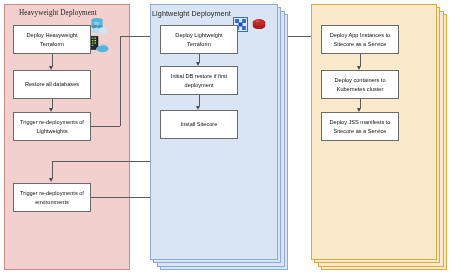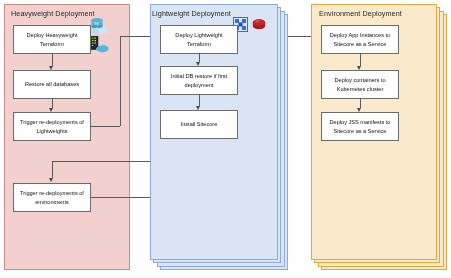--- a/index.html
+++ b/index.html
@@ -92,21 +92,21 @@
   }
   .icon svg { display: block; }
 </style>
 </head>
 <body>
 
 <div id="canvas">
 
   <div class="panel panel-heavy" style="left:4px; top:4px; width:126px; height:266px;"></div>
 
-  <div class="panel-title" style="left:11px; top:9px;">Heavyweight Deployment</div>
+  <div class="panel-title" style="left:19px; top:9px;font-family:Liberation Serif, serif;">Heavyweight Deployment</div>
 
   <div class="icon" style="left:88px; top:16px;">
     <svg width="22" height="20" viewBox="0 0 22 20">
       <ellipse cx="9" cy="4.2" rx="5.6" ry="2.3" fill="#59b4d9"></ellipse>
       <rect x="3.4" y="4.2" width="11.2" height="6.4" fill="#59b4d9"></rect>
       <ellipse cx="9" cy="10.6" rx="5.6" ry="2.3" fill="#3e9bc0"></ellipse>
       <path d="M9 11.5 a5.6 5.6 0 0 1 5.6 5.6 h-11.2 a5.6 5.6 0 0 1 5.6 -5.6z" fill="#b7dcef"></path>
       <ellipse cx="15.2" cy="14.4" rx="4.4" ry="3.2" fill="#cfe7f5"></ellipse>
       <text x="9" y="9" font-size="2.8" fill="#ffffff" text-anchor="middle" font-family="'Liberation Sans',sans-serif">SQL</text>
     </svg>
@@ -207,21 +207,20 @@
   <div class="arrow-down" style="left:196.4px; top:62px;"></div>
 
   <div class="ln ln-v" style="left:199px; top:95px; height:11px;"></div>
   <div class="arrow-down" style="left:196.4px; top:106px;"></div>
 
   <div class="panel panel-env" style="left:321px; top:14px; width:126px; height:256px;"></div>
   <div class="panel panel-env" style="left:318px; top:11px; width:126px; height:256px;"></div>
   <div class="panel panel-env" style="left:314px; top:7px; width:126px; height:256px;"></div>
   <div class="panel panel-env" style="left:311px; top:4px; width:126px; height:256px;"></div>
 
-  <div class="panel-title" style="left:319px; top:9px;">Environment Deployment</div>
 
   <div class="box" style="left:321px; top:25px; width:78px; height:29px;">
     <span>Deploy App Instances to Sitecore as a Service</span>
   </div>
 
   <div class="box" style="left:321px; top:70px; width:78px; height:29px;">
     <span>Deploy containers to Kubernetes cluster</span>
   </div>
 
   <div class="box" style="left:321px; top:112px; width:78px; height:29px;">

